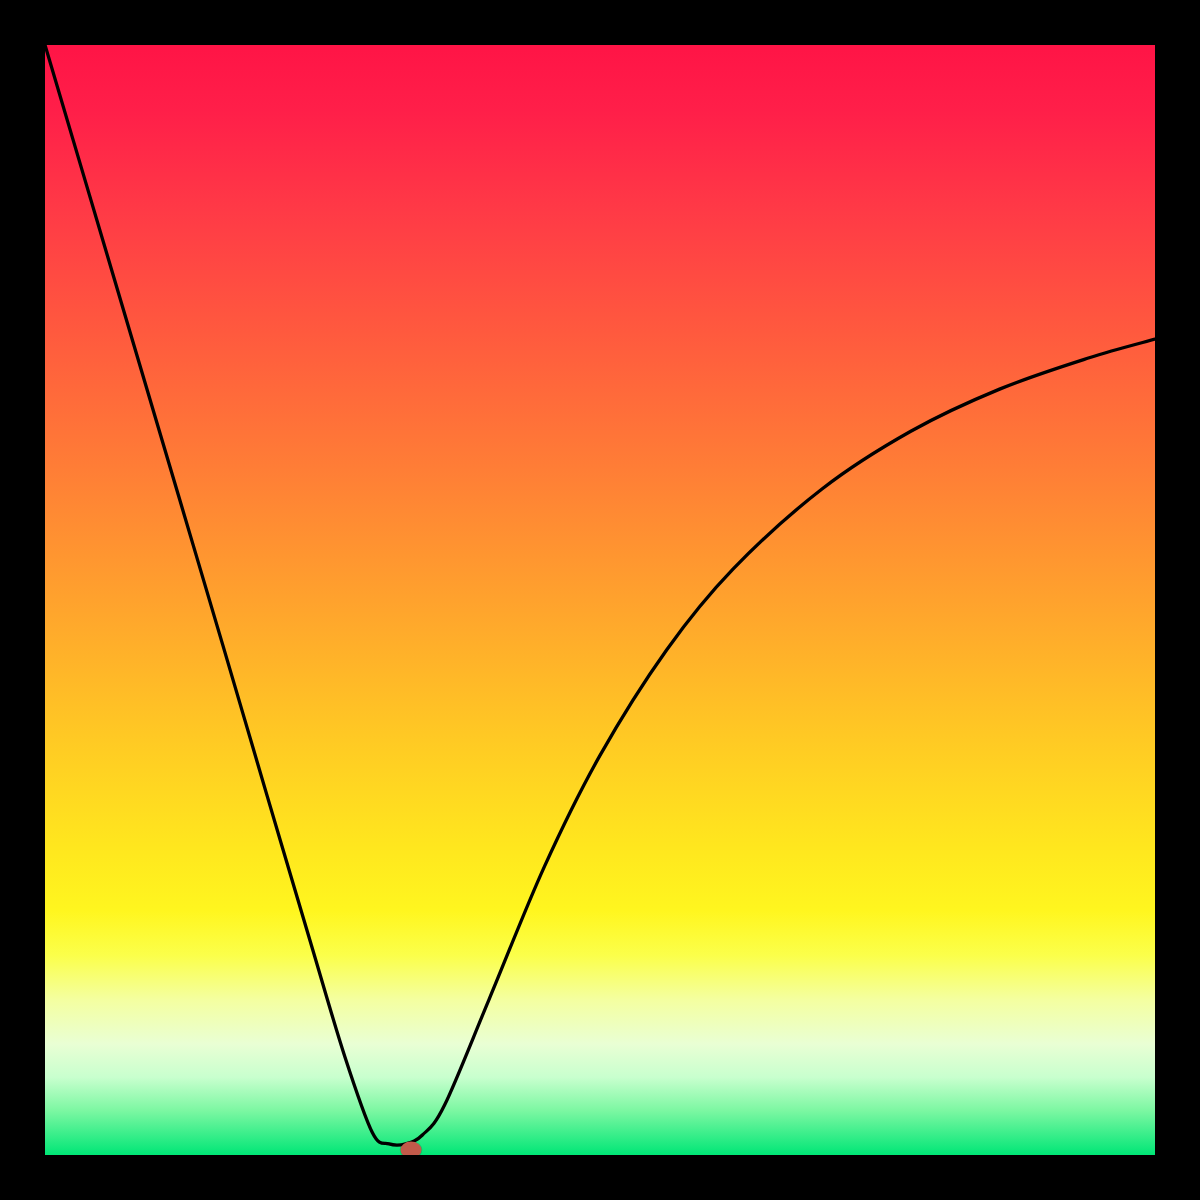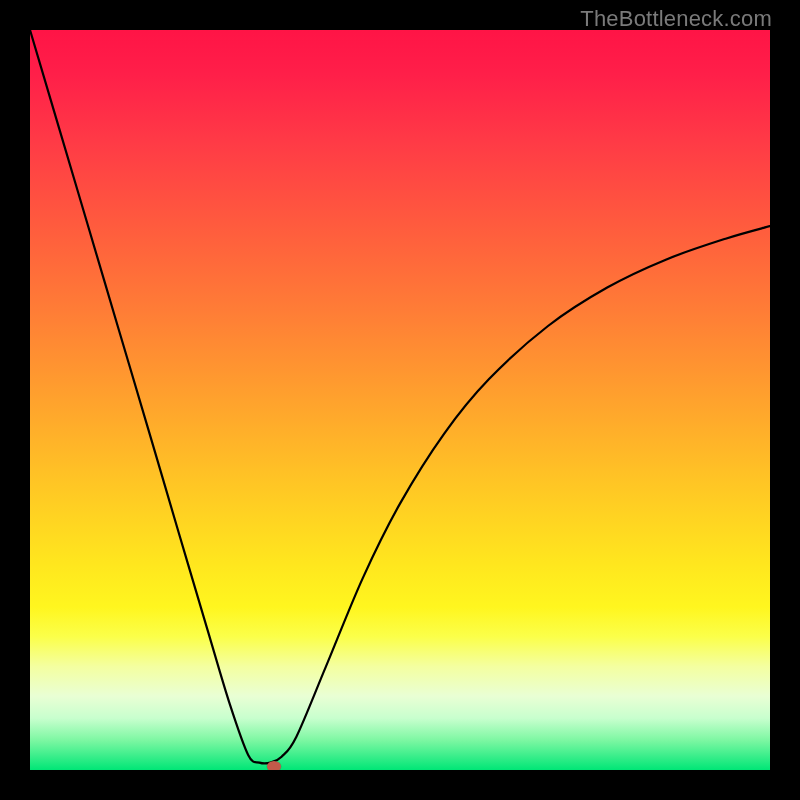--- a/index.html
+++ b/index.html
@@ -68,21 +68,20 @@
     height: 11px;
     border-radius: 50%;
     background: #c25a4a;
     box-shadow: 0 0 0 0.5px rgba(0,0,0,0.15);
   }
 </style>
 </head>
 <body>
 
 <div class="frame">
-  <div class="watermark">TheBottleneck.com</div>
 
   <div class="plot-area">
     <div class="gradient"></div>
 
     <svg class="curve" viewBox="0 0 740 740" preserveAspectRatio="none">
       <path fill="none" stroke="#000" stroke-width="2.2" stroke-linejoin="round" stroke-linecap="round" d="M 0.00 0.00 C 4.93 16.65, 19.73 66.60, 29.60 99.90 C 39.47 133.20, 49.33 166.50, 59.20 199.80 C 69.07 233.10, 78.93 266.40, 88.80 299.70 C 98.67 333.00, 108.53 366.18, 118.40 399.60 C 128.27 433.02, 138.13 466.82, 148.00 500.24 C 157.87 533.66, 168.97 571.16, 177.60 600.14 C 186.23 629.12, 193.02 653.30, 199.80 674.14 C 206.58 694.98, 213.37 715.46, 218.30 725.20 C 223.23 734.94, 225.70 731.37, 229.40 732.60 C 233.10 733.83, 236.80 733.59, 240.50 732.60 C 244.20 731.61, 247.28 731.00, 251.60 726.68 C 255.92 722.36, 259.00 721.75, 266.40 706.70 C 273.80 691.65, 284.90 662.92, 296.00 636.40 C 307.10 609.88, 320.67 574.73, 333.00 547.60 C 345.33 520.47, 356.43 497.65, 370.00 473.60 C 383.57 449.55, 399.60 424.02, 414.40 403.30 C 429.20 382.58, 441.53 367.16, 458.80 349.28 C 476.07 331.40, 498.27 311.29, 518.00 296.00 C 537.73 280.71, 557.47 268.62, 577.20 257.52 C 596.93 246.42, 616.67 237.54, 636.40 229.40 C 656.13 221.26, 678.33 214.23, 695.60 208.68 C 712.87 203.13, 732.60 198.20, 740.00 196.10"></path>
     </svg>
 
     <div class="marker" style="left: 237.2px; top: 730.56px; background: rgb(194, 90, 74);"></div>
   </div>

